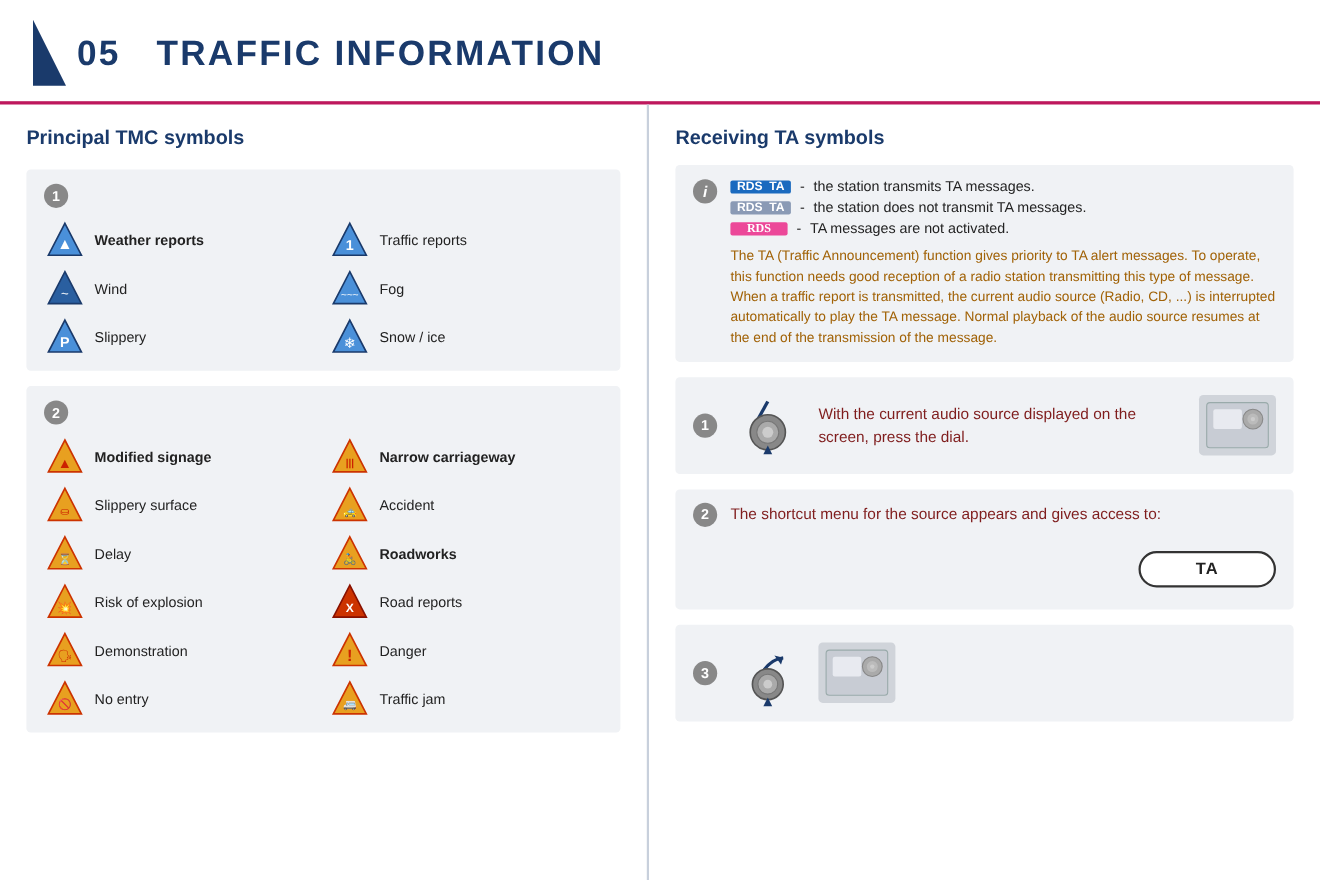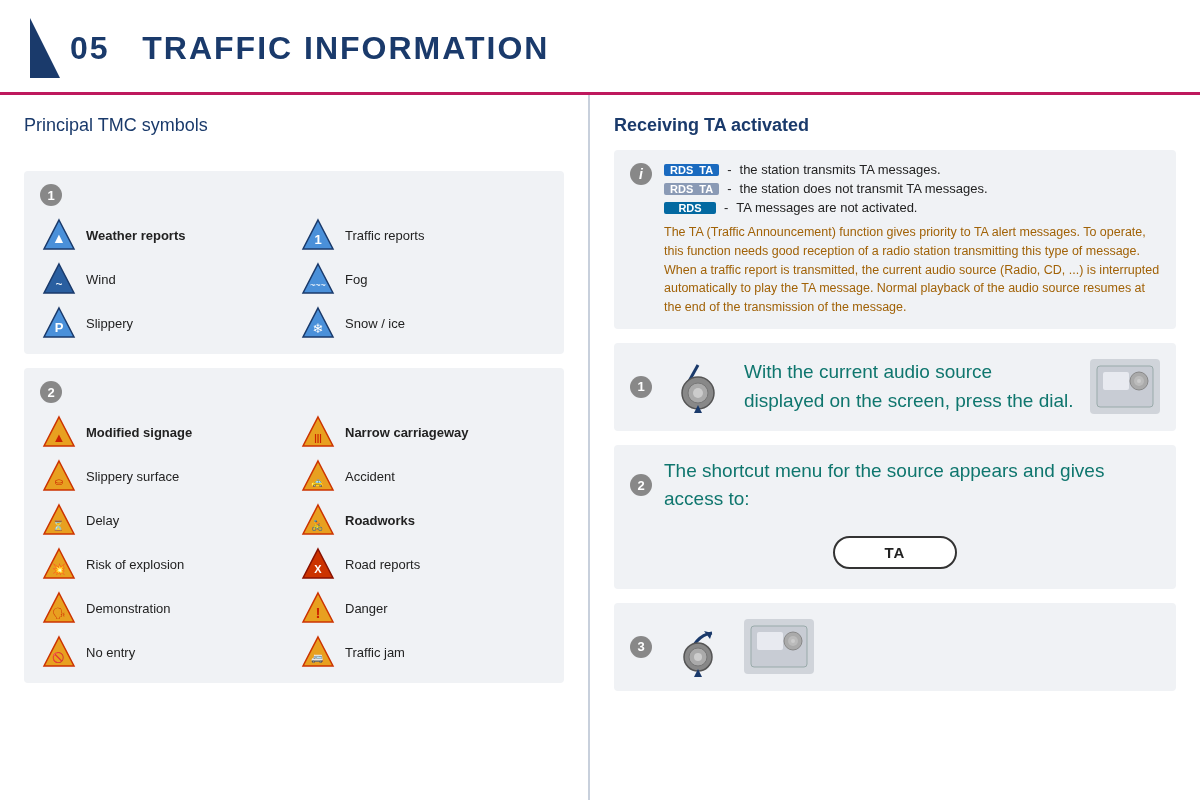--- a/index.html
+++ b/index.html
@@ -49,23 +49,23 @@
       border-right: 2px solid #c8d0dc;
       padding: 20px 24px;
     }
     .right-panel {
       flex: 1;
       padding: 20px 24px;
     }
 
     .section-title {
       font-size: 18px;
-      font-weight: normal;
+      font-weight: bold;
       color: #1a3a6b;
-      margin-bottom: 31px;
+      margin-bottom: 14px;
       padding-bottom: 4px;
     }
 
     
     .symbol-section {
       background: #f0f2f5;
       border-radius: 4px;
       padding: 12px 16px;
       margin-bottom: 14px;
     }
@@ -168,21 +168,21 @@
       align-items: center;
       justify-content: center;
       font-size: 11px;
       font-weight: bold;
       padding: 0 6px;
       border-radius: 2px;
       min-width: 52px;
     }
     .rds-active { background: #1a6abf; color: #fff; }
     .rds-inactive { background: #8a9ab5; color: #fff; }
-    .rds-only { background: #0369a1; color: #fff; }
+    .rds-only { background: #ec4899; color: #fff; font-family: Liberation Serif, serif; }
 
     .ta-description {
       font-size: 12.5px;
       color: #a16207;
       line-height: 1.5;
     }
 
     .step-box {
       background: #f0f2f5;
       border-radius: 4px;
@@ -210,39 +210,39 @@
       align-items: center;
       gap: 14px;
       flex: 1;
     }
     .dial-icon {
       width: 64px;
       height: 64px;
       flex-shrink: 0;
     }
     .step-text {
-      font-size: 19px;
-      color: #0f766e;
+      font-size: 14px;
+      color: #7f1d1d;
       flex: 1;
       line-height: 1.5;
     }
     .device-thumb {
       width: 70px;
       height: 55px;
       background: #d0d4da;
       border-radius: 4px;
       flex-shrink: 0;
       display: flex;
       align-items: center;
       justify-content: center;
     }
 
     .ta-button-box {
       display: flex;
-      justify-content: center;
+      justify-content: flex-end;
       margin: 8px 0;
     }
     .ta-button {
       border: 2px solid #333;
       border-radius: 20px;
       padding: 6px 50px;
       font-size: 15px;
       font-weight: bold;
       color: #222;
       background: #fff;
@@ -450,21 +450,21 @@
               <text x="18" y="27" text-anchor="middle" font-size="10" fill="#cc2200">🚐</text>
             </svg>
           </div>
           <span class="label">Traffic jam</span>
         </div>
       </div>
     </div>
   </div>
 
   <div class="right-panel">
-    <div class="ta-section-title">Receiving TA activated</div>
+    <div class="ta-section-title">Receiving TA symbols</div>
 
     <div class="info-box">
       <span class="info-icon">i</span>
       <div>
         <div class="rds-lines">
           <div class="rds-line">
             <span class="rds-badge rds-active">RDS&nbsp;&nbsp;TA</span>
             <span>-</span>
             <span>the station transmits TA messages.</span>
           </div>

